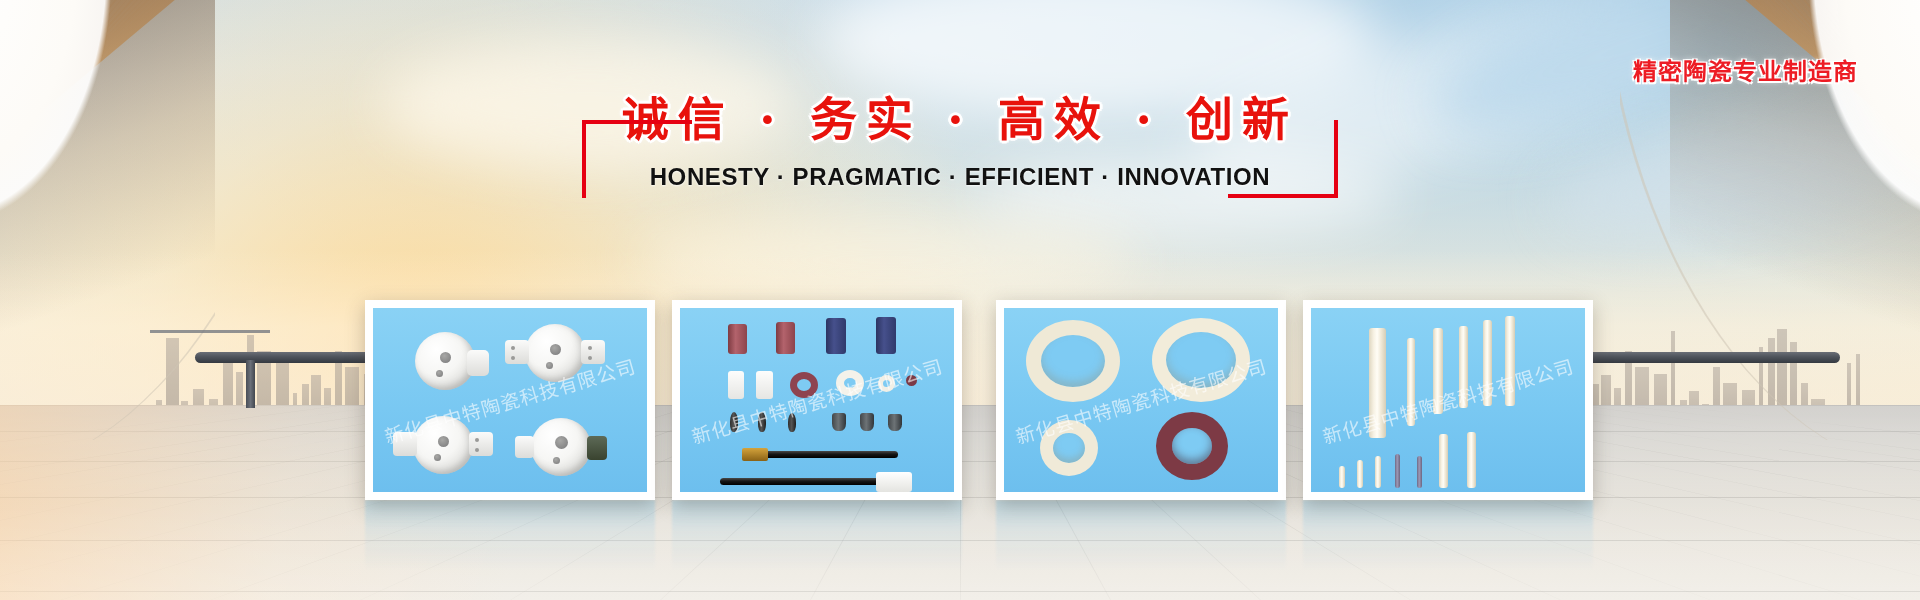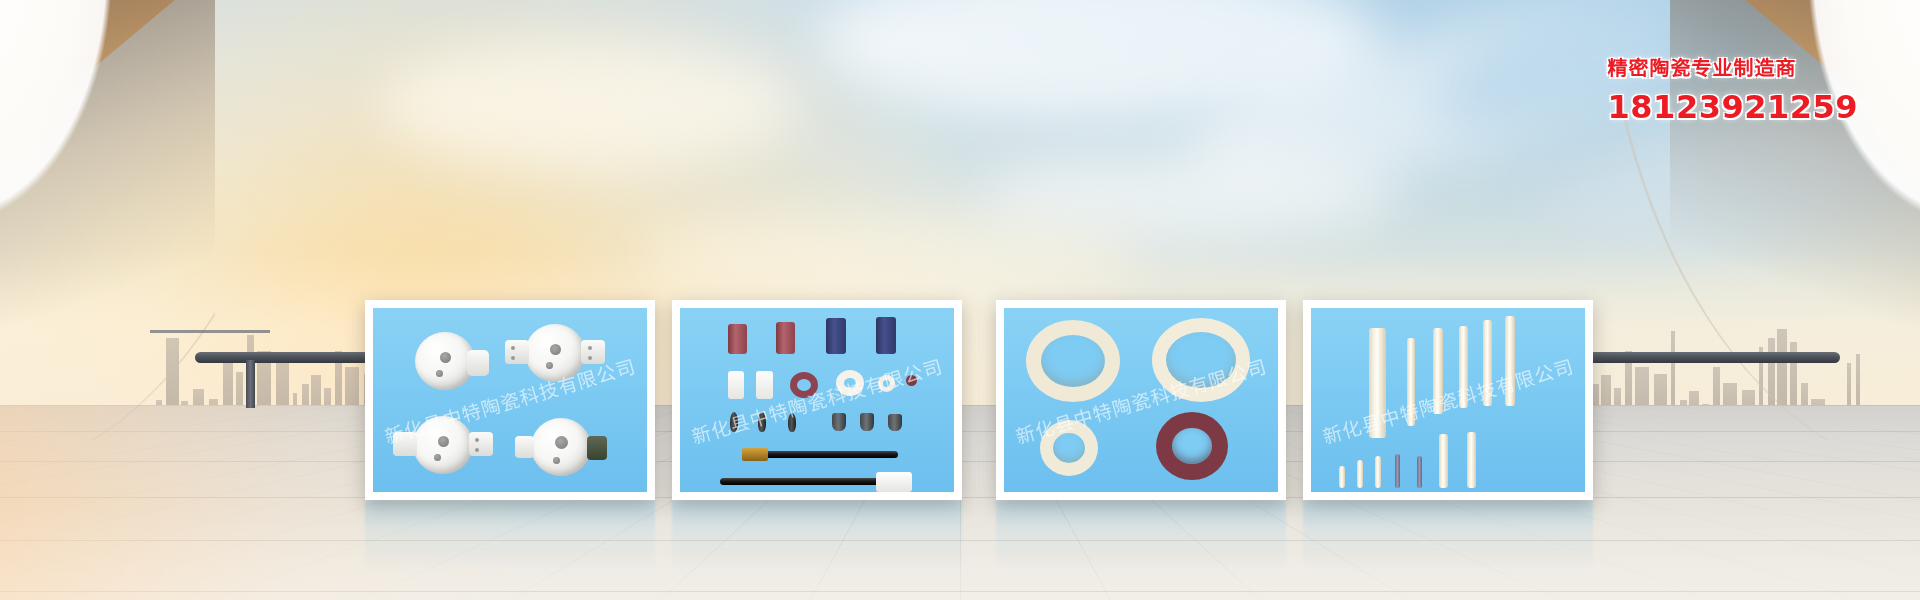--- a/index.html
+++ b/index.html
@@ -86,21 +86,21 @@
     letter-spacing:.6px;white-space:nowrap;
     text-shadow:0 1px 2px rgba(255,255,255,.75);
   }
 
   
   .contact{position:absolute;right:62px;top:52px;text-align:left;}
   .contact .ln{
     color:#ed1c24;font-weight:700;white-space:nowrap;
     text-shadow:-1.5px -1.5px 0 #fff,1.5px -1.5px 0 #fff,-1.5px 1.5px 0 #fff,1.5px 1.5px 0 #fff,0 0 6px rgba(255,255,255,.9);
   }
-  .contact .l1{font-size:20px;letter-spacing:1px;}
+  .contact .l1{font-size:24px;letter-spacing:1px;}
   .contact .l2{font-size:23px;margin-top:19px;letter-spacing:1px;}
   .contact .l3{font-size:32px;margin-top:7px;letter-spacing:.5px;font-family:"DejaVu Sans","Liberation Sans",sans-serif;}
 
   
   .panels{position:absolute;left:0;right:0;top:300px;height:200px;}
   .panel{
     position:absolute;top:0;height:200px;background:#ffffff;padding:8px;
     box-shadow:0 6px 18px rgba(70,60,45,.30);
   }
   .panel .inner{position:relative;width:100%;height:100%;overflow:hidden;
@@ -340,24 +340,29 @@
     <div class="canopy-edge"></div>
   </div>
 
   <div class="rail" style="left:195px;top:352px;width:175px;"></div>
   <div class="rail-post" style="left:246px;top:360px;height:48px;"></div>
   <div class="rail-thin" style="left:150px;top:330px;width:120px;"></div>
   <div class="rail" style="right:80px;top:352px;width:330px;"></div>
   <div class="rail-post" style="right:330px;top:360px;height:52px;"></div>
   <div class="rail-thin" style="right:400px;top:330px;width:160px;"></div>
 
+  <div class="slogan">
+    <div class="bracket l"></div>
+    <div class="bracket r"></div>
+    <div class="cn-line">诚信 · 务实 · 高效 · 创新</div>
+    <div class="en-line">HONESTY · PRAGMATIC · EFFICIENT · INNOVATION</div>
+  </div>
 
   <div class="contact">
     <div class="ln l1">精密陶瓷专业制造商</div>
-    <div class="ln l3">18123921259</div>
   </div>
 
   <div class="refl" style="left:365px;width:290px;"></div>
   <div class="refl" style="left:672px;width:290px;"></div>
   <div class="refl" style="left:996px;width:290px;"></div>
   <div class="refl" style="left:1303px;width:290px;"></div>
 
   <div class="panels">
 
     <div class="panel p1">

